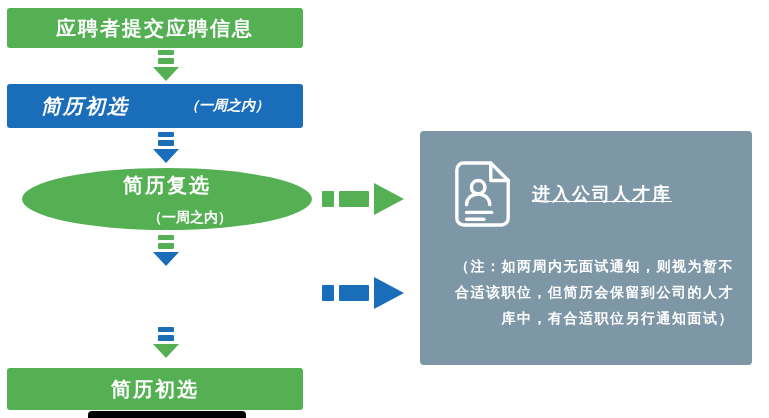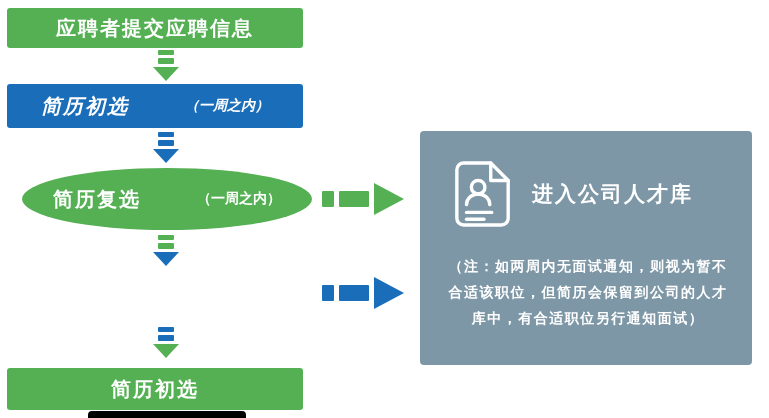--- a/index.html
+++ b/index.html
@@ -9,21 +9,21 @@
   }
   
   .box{
     position:absolute;left:7px;width:296px;color:#fff;
     display:flex;align-items:center;justify-content:center;gap:10px;
     box-sizing:border-box;
   }
   .rect{border-radius:3px;}
   .green{background:var(--green,#55B054);}
   .blue{background:var(--blue,#1A6DB8);font-style:italic;}
-  .ellipse{border-radius:50%;left:22px;width:290px;}
+  .ellipse{border-radius:50%;left:22px;width:290px;flex-direction:column;}
   .box .main{font-size:20px;font-weight:bold;letter-spacing:2px;white-space:nowrap;}
   .box .sub{font-size:14px;font-weight:bold;white-space:nowrap;margin-left:46px;}
 
   
   .varrow{
     position:absolute;left:153px;width:26px;
     display:flex;flex-direction:column;align-items:center;gap:3px;
   }
   .vbar{width:16px;height:6px;border-radius:1px;}
   .vbar.short{height:5px;}
@@ -43,24 +43,24 @@
   .hhead-blue{border-left-color:var(--blue,#1A6DB8);}
 
   
   .panel{
     position:absolute;left:420px;top:131px;width:332px;height:234px;
     background:var(--panel_bg,#7D97A6);border-radius:4px;color:#fff;
     box-sizing:border-box;padding:28px 18px 0 22px;
   }
   .panel-top{display:flex;align-items:center;gap:18px;padding-left:10px;}
   .icon svg{width:62px;height:70px;display:block;}
-  .panel-title{font-size:21px;font-weight:bold;letter-spacing:2px;white-space:nowrap;}
+  .panel-title{font-size:18px;font-weight:bold;letter-spacing:2px;white-space:nowrap;text-decoration:underline;}
   .panel-note{
     margin:24px 0 0;font-size:14px;font-weight:bold;line-height:26px;
-    letter-spacing:1.5px;text-align:center;
+    letter-spacing:1.5px;text-align:right;
   }
 
   .bottom-bar{
     position:absolute;left:88px;bottom:0;width:158px;height:7px;
     background:#000;border-radius:4px 4px 0 0;
   }
 </style>
 </head>
 <body>
 

